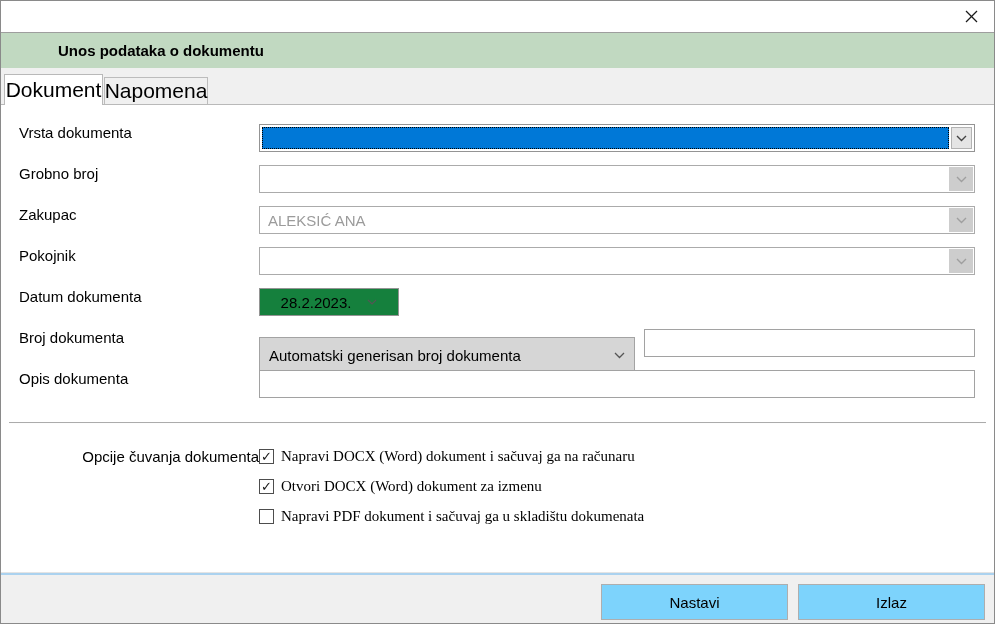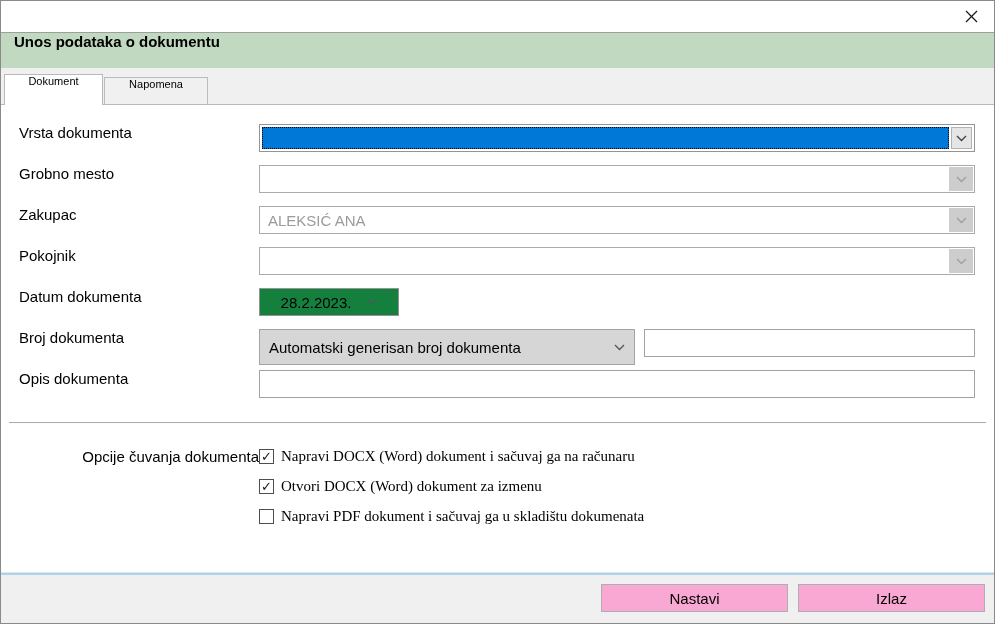--- a/index.html
+++ b/index.html
@@ -16,31 +16,31 @@
     display: flex; align-items: center; background: #ffffff;
   }
   .titlebar .title { font-size: 14px; padding-left: 9px; white-space: nowrap; }
   .close-btn {
     margin-left: auto; width: 45px; height: 31px;
     display: flex; align-items: center; justify-content: center; cursor: default;
   }
   
   .greenbar {
     height: 35px; flex: 0 0 35px; background: var(--header-green, #c1d9c1);
-    display: flex; align-items: flex-start;
+    display: flex; align-items: center; padding-left: 44px;
   }
   .greenbar .htitle { font-size: 15px; font-weight: bold; padding-left: 13px; }
   
   .tabstrip {
     height: 37px; flex: 0 0 37px; box-sizing: border-box;
     background: #f0f0f0; border-bottom: 1px solid #b9b9b9; position: relative;
   }
   .tab {
     position: absolute; box-sizing: border-box;
-    display: flex; justify-content: center; font-size: 11px; margin-top: 12px;
+    display: flex; align-items: center; justify-content: center; font-size: 21px; margin-top: 12px;
   }
   .tab.active {
     left: 3px; bottom: -1px; width: 99px; height: 31px;
     background: #ffffff; border: 1px solid #b9b9b9; border-bottom: none; z-index: 2;
   }
   .tab.inactive {
     left: 103px; bottom: 0; width: 104px; height: 27px;
     background: #f0f0f0; border: 1px solid #bcbcbc; border-bottom: none;
   }
   
@@ -74,21 +74,21 @@
   .date-combo {
     width: 140px; flex: 0 0 140px; height: 28px; box-sizing: border-box;
     border: 1px solid #949494; background: #15803d;
     display: flex; align-items: center; justify-content: center; gap: 16px; font-size: 15px;
   }
   
   .select-gray {
     width: 376px; flex: 0 0 376px; height: 36px; box-sizing: border-box;
     background: #d6d6d6; border: 1px solid #a3a3a3;
     display: flex; align-items: center; justify-content: space-between;
-    padding: 0 9px; font-size: 15px;
+    padding: 0 9px; font-size: 15px; margin-top: 8px;
   }
   .text-input {
     height: 28px; box-sizing: border-box; border: 1px solid #a2a2a2;
     font-size: 15px; padding: 0 7px; font-family: "Liberation Sans", sans-serif;
     background: #fff; outline: none;
   }
   .grow { flex: 1 1 auto; }
   .ml9 { margin-left: 9px; }
   
   .divider { height: 1px; background: #ababab; box-shadow: 0 1px 0 #fdfdfd; margin: 24px 8px 0 8px; }
@@ -105,22 +105,22 @@
   .opt-text { margin-left: 7px; font-size: 15px; white-space: nowrap; font-family: Liberation Serif, serif; }
   
   .sep-light { height: 1px; flex: 0 0 1px; background: #e4e4e4; }
   .sep-blue  { height: 2px; flex: 0 0 2px; background: #abd2ef; }
   .footer {
     height: 48px; flex: 0 0 48px; box-sizing: border-box; background: #f0f0f0;
     display: flex; justify-content: flex-end; align-items: flex-start;
     padding: 9px 9px 0 0; gap: 10px;
   }
   .btn {
-    width: 187px; height: 28px; box-sizing: border-box;
-    background: #f9a8d4; border: 1px solid #aeaeae;
+    width: 187px; height: 36px; box-sizing: border-box;
+    background: #7dd3fc; border: 1px solid #aeaeae;
     font-size: 15px; color: #000; font-family: "Liberation Sans", sans-serif;
     display: flex; align-items: center; justify-content: center; cursor: default;
   }
   svg { display: block; }
 </style>
 </head>
 <body>
 
 <div class="dialog">
 
@@ -158,21 +158,21 @@
           <span>
             <svg width="11" height="7" viewBox="0 0 11 7">
                 <polyline points="1,1 5.5,5.5 10,1" fill="none" stroke="#444444" stroke-width="1.4"></polyline>
               </svg>
           </span>
         </div>
       </div>
     </div>
 
     <div class="row">
-      <span class="lbl">Grobno mesto</span>
+      <span class="lbl">Grobno broj</span>
       <div class="combo disabled">
         <div class="combo-text"></div>
         <div class="combo-btn dis">
           <span>
             <svg width="11" height="7" viewBox="0 0 11 7">
                 <polyline points="1,1 5.5,5.5 10,1" fill="none" stroke="#9f9f9f" stroke-width="1.4"></polyline>
               </svg>
           </span>
         </div>
       </div>

